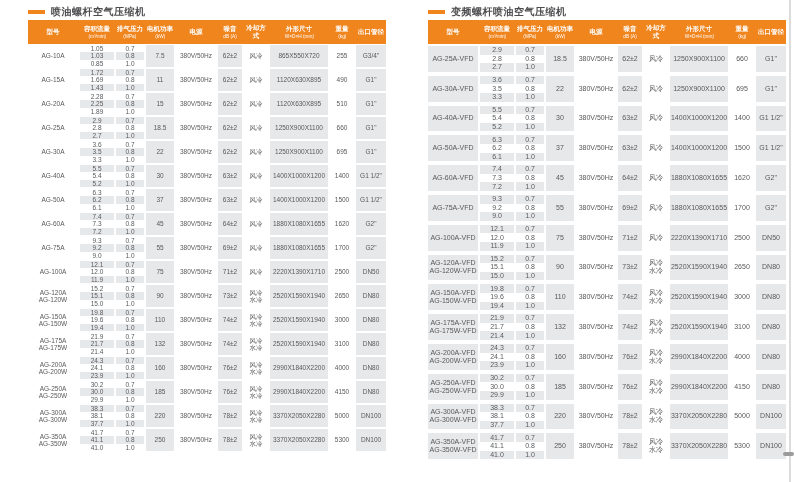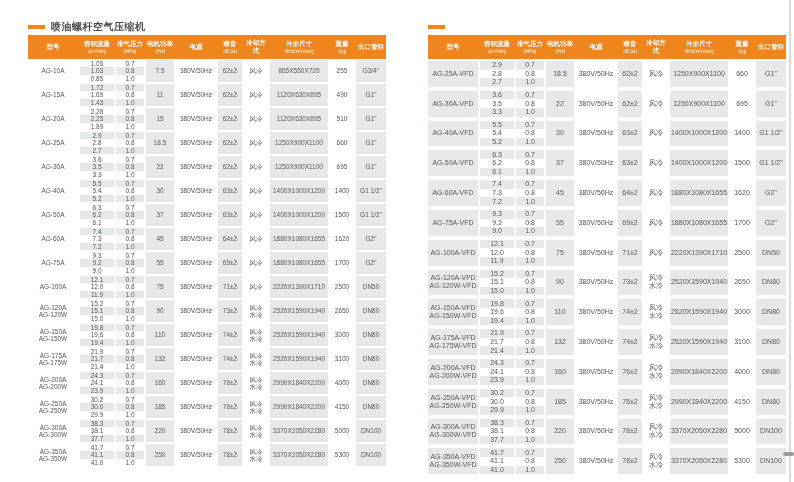--- a/index.html
+++ b/index.html
@@ -1,20 +1,20 @@
 <!DOCTYPE html>
 <html><head>
 <meta charset="utf-8">
 <style>
   html,body{margin:0;padding:0;}
   body{
     width:794px;height:482px;background:#ffffff;position:relative;overflow:hidden;
     font-family:"Liberation Sans","DejaVu Sans",sans-serif;color:#58595B;
   }
-  .panel{position:absolute;top:15px;width:358px;height:340px;}
+  .panel{position:absolute;top:0;width:358px;height:340px;}
   #panel-left{left:28px;}
   #panel-right{left:428px;}
   .title-row{position:absolute;top:5px;left:0;height:13px;display:flex;align-items:center;gap:6px;}
   .accent-bar{width:17px;height:4px;background:#F0851E;flex:0 0 auto;}
   .title-text{font-size:10px;font-weight:bold;color:#4D4D4F;letter-spacing:0.5px;white-space:nowrap;}
   .thead{
     position:absolute;top:20px;left:0;width:358px;height:24px;background:#F0851E;
     display:flex;gap:2px;align-items:stretch;overflow:hidden;
   }
   .th{color:#ffffff;display:flex;flex-direction:column;justify-content:center;align-items:center;
@@ -514,20 +514,21 @@
         <div class="c col7 gray">3370X2050X2280</div>
         <div class="c col8">5300</div>
         <div class="c col9 gray">DN100</div>
       </div>
     </div>
 </section>
 
 <section class="panel stripe-outer" id="panel-right">
   <div class="title-row">
     <span class="accent-bar"></span>
+    <span class="title-text">变频螺杆喷油空气压缩机</span>
   </div>
   <div class="thead">
       <div class="th col0">
         <div class="main">型号</div>
       </div>
       <div class="th col1">
         <div class="main">容积流量</div>
         <div class="sub">(m³/min)</div>
       </div>
       <div class="th col2">

